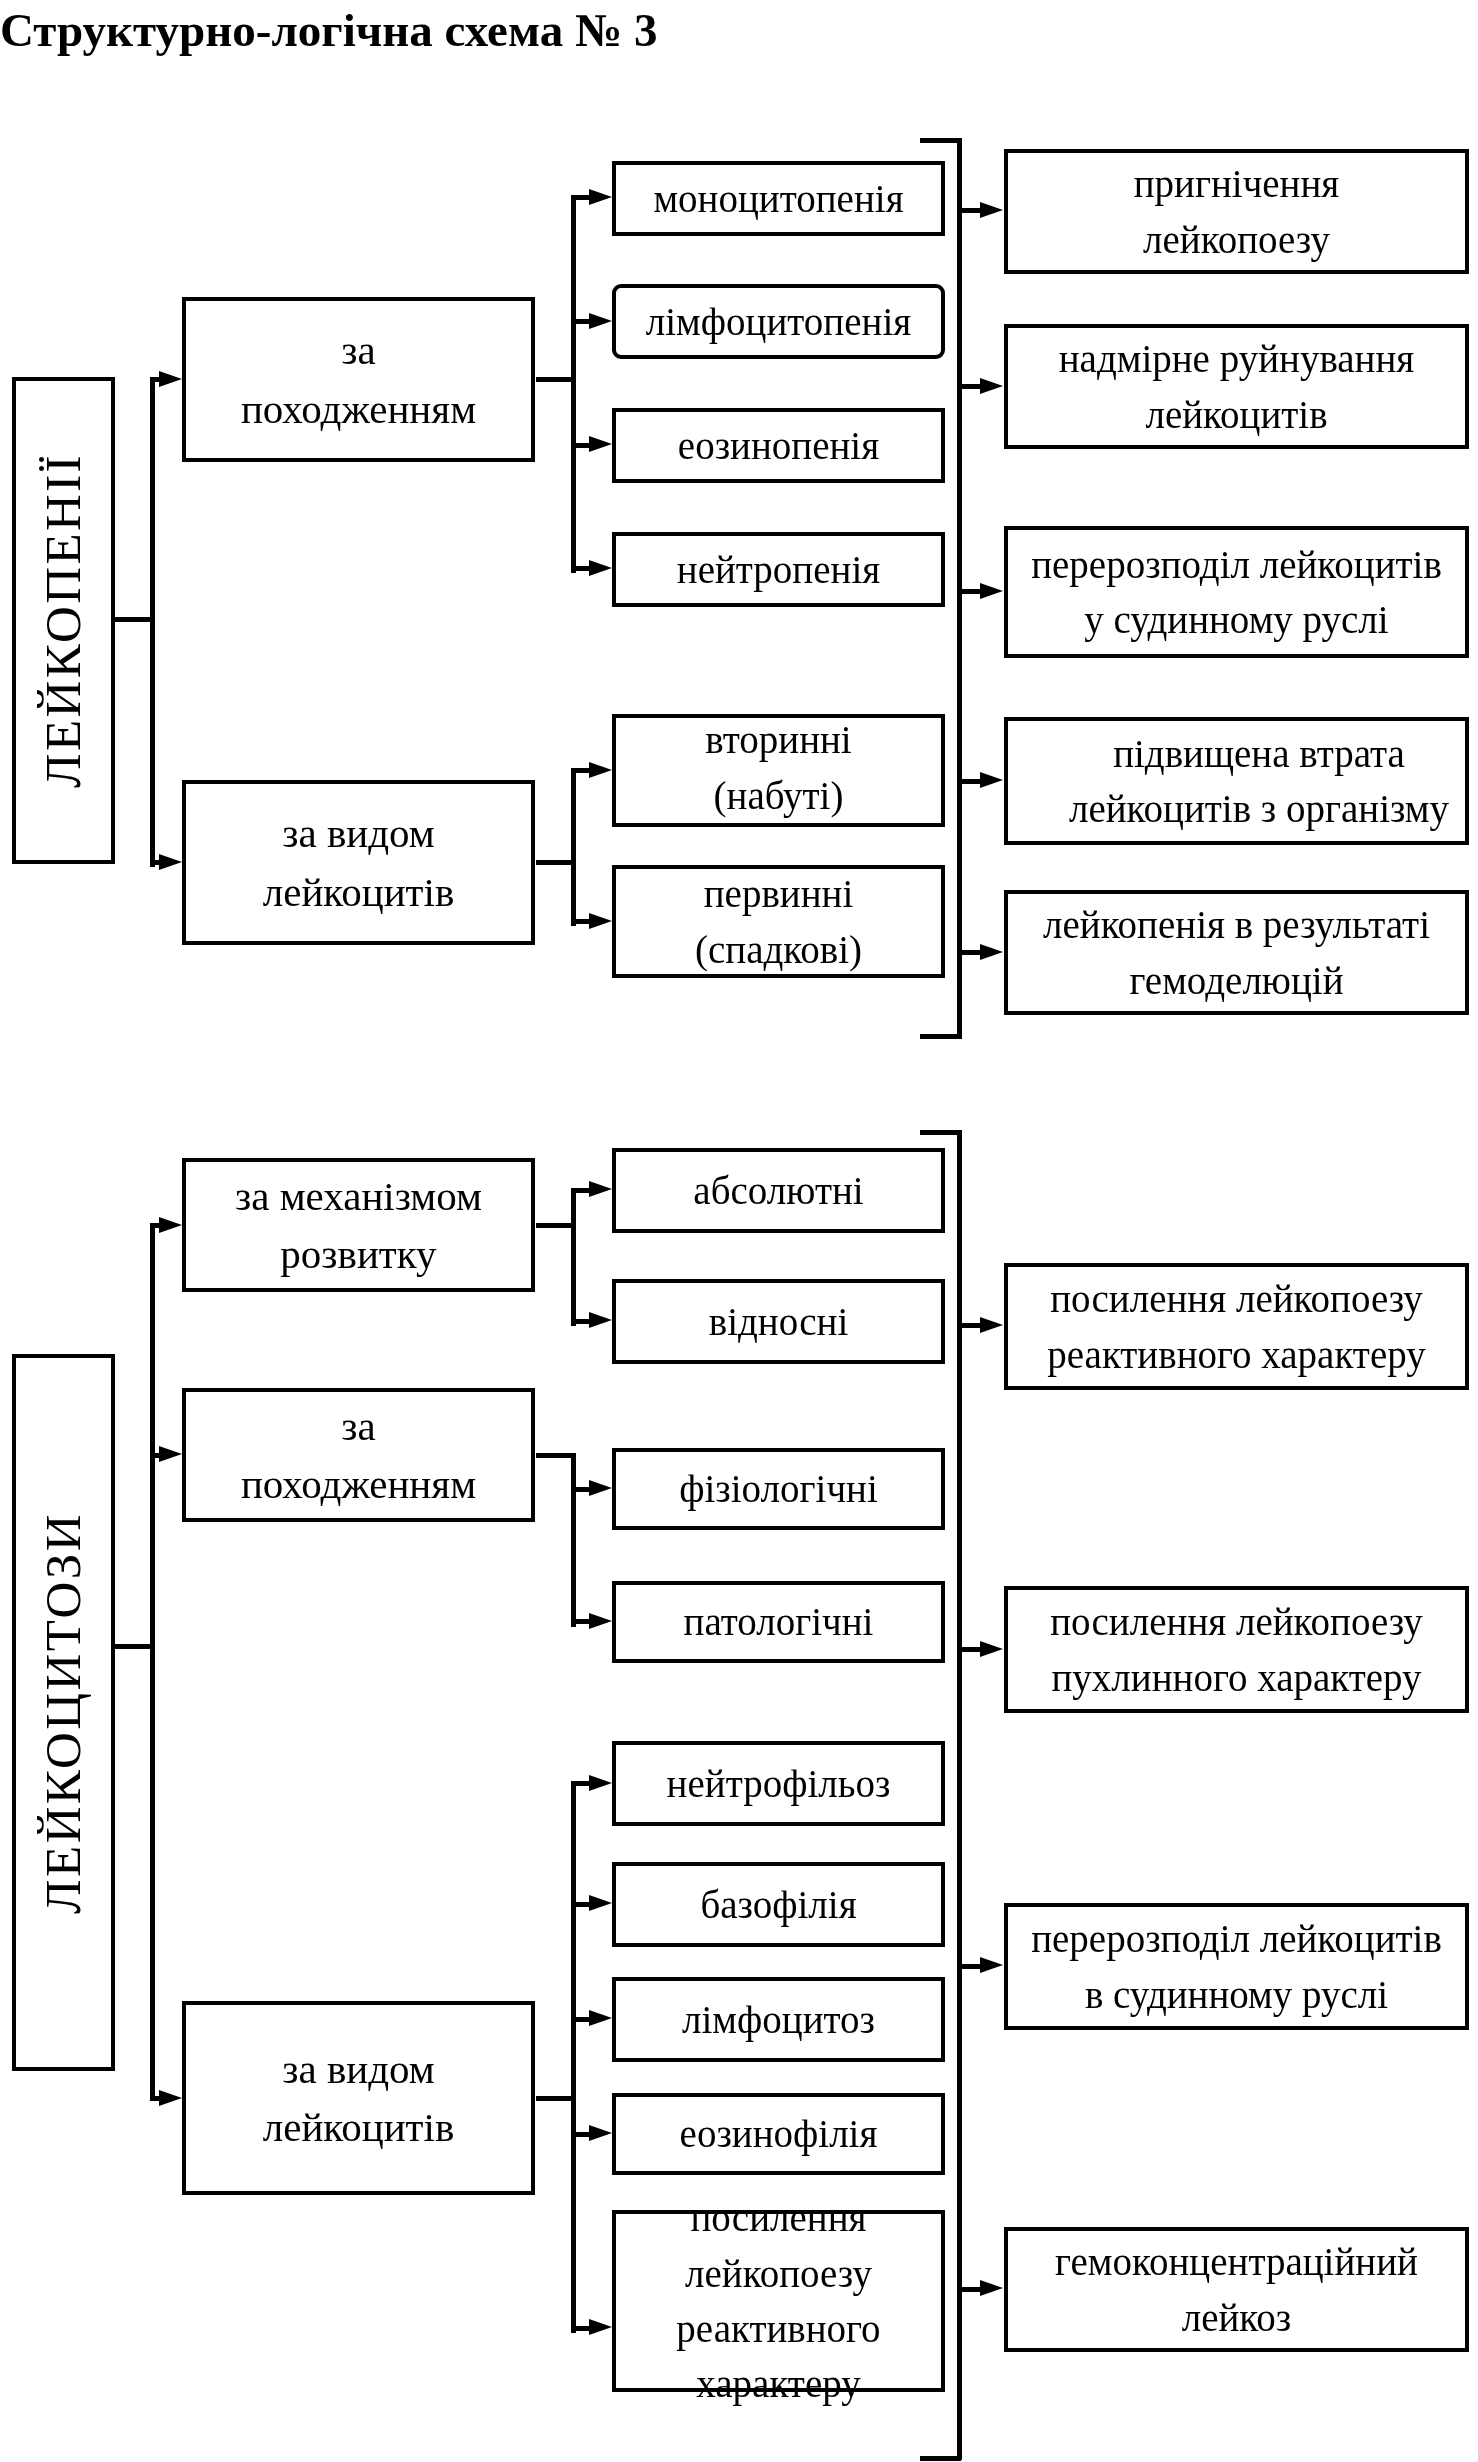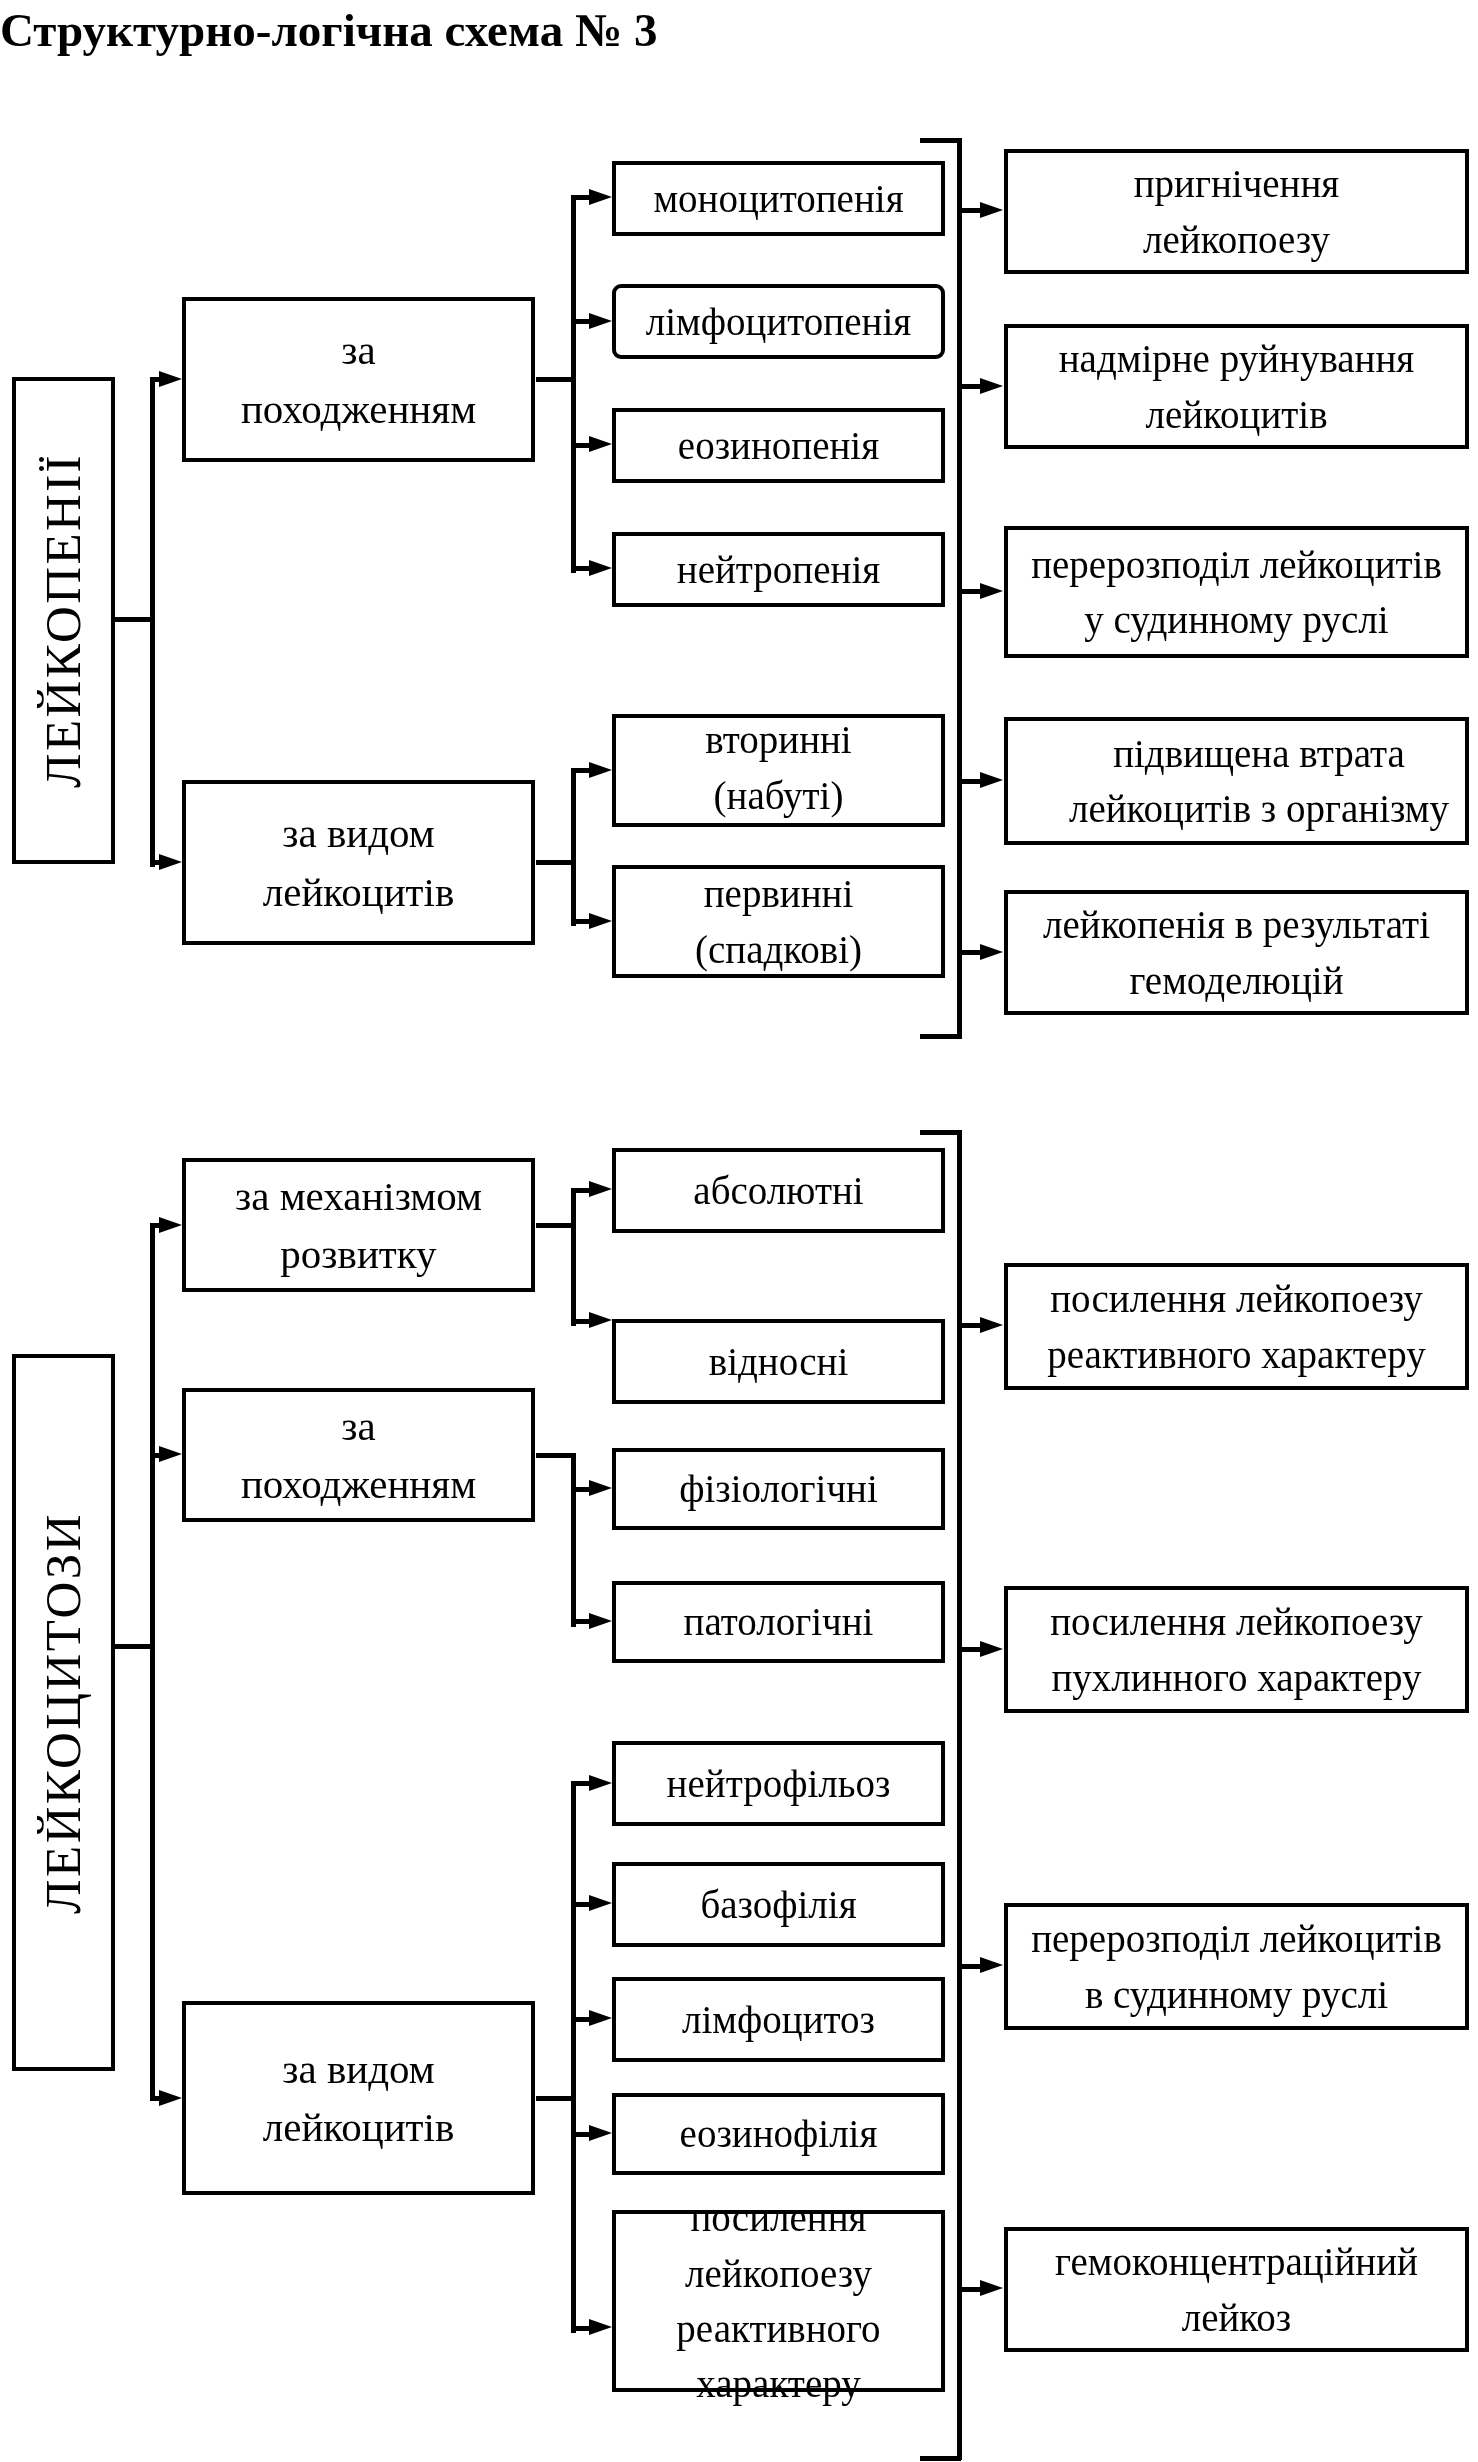--- a/index.html
+++ b/index.html
@@ -168,21 +168,21 @@
 походженням</span>
   </div>
   <div class="box" style="left:182px;top:2001px;width:353px;height:194px;">
     <span class="lbl cat">за видом
 лейкоцитів</span>
   </div>
 
   <div class="box" style="left:612px;top:1148px;width:333px;height:85px;">
     <span class="lbl">абсолютні</span>
   </div>
-  <div class="box" style="left:612px;top:1279px;width:333px;height:85px;margin-top:40px;">
+  <div class="box" style="left:612px;top:1279px;width:333px;height:85px;">
     <span class="lbl">відносні</span>
   </div>
   <div class="box" style="left:612px;top:1448px;width:333px;height:82px;">
     <span class="lbl">фізіологічні</span>
   </div>
   <div class="box" style="left:612px;top:1581px;width:333px;height:82px;">
     <span class="lbl">патологічні</span>
   </div>
   <div class="box" style="left:612px;top:1741px;width:333px;height:85px;">
     <span class="lbl">нейтрофільоз</span>

